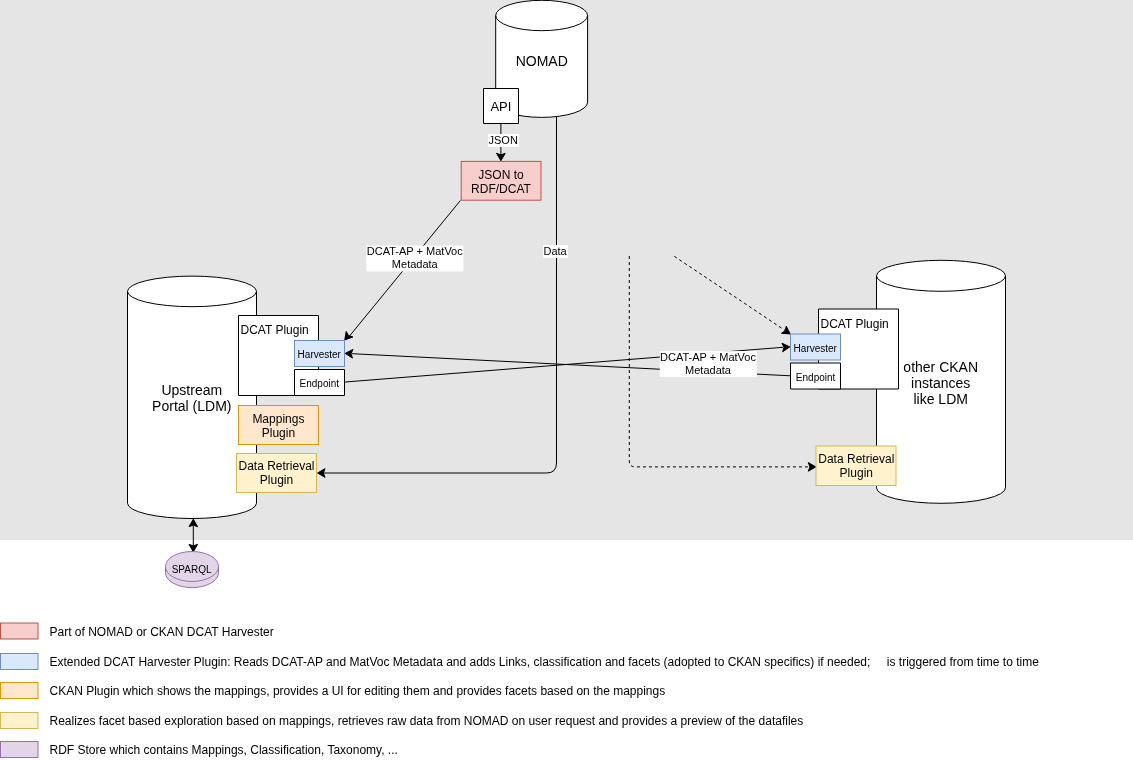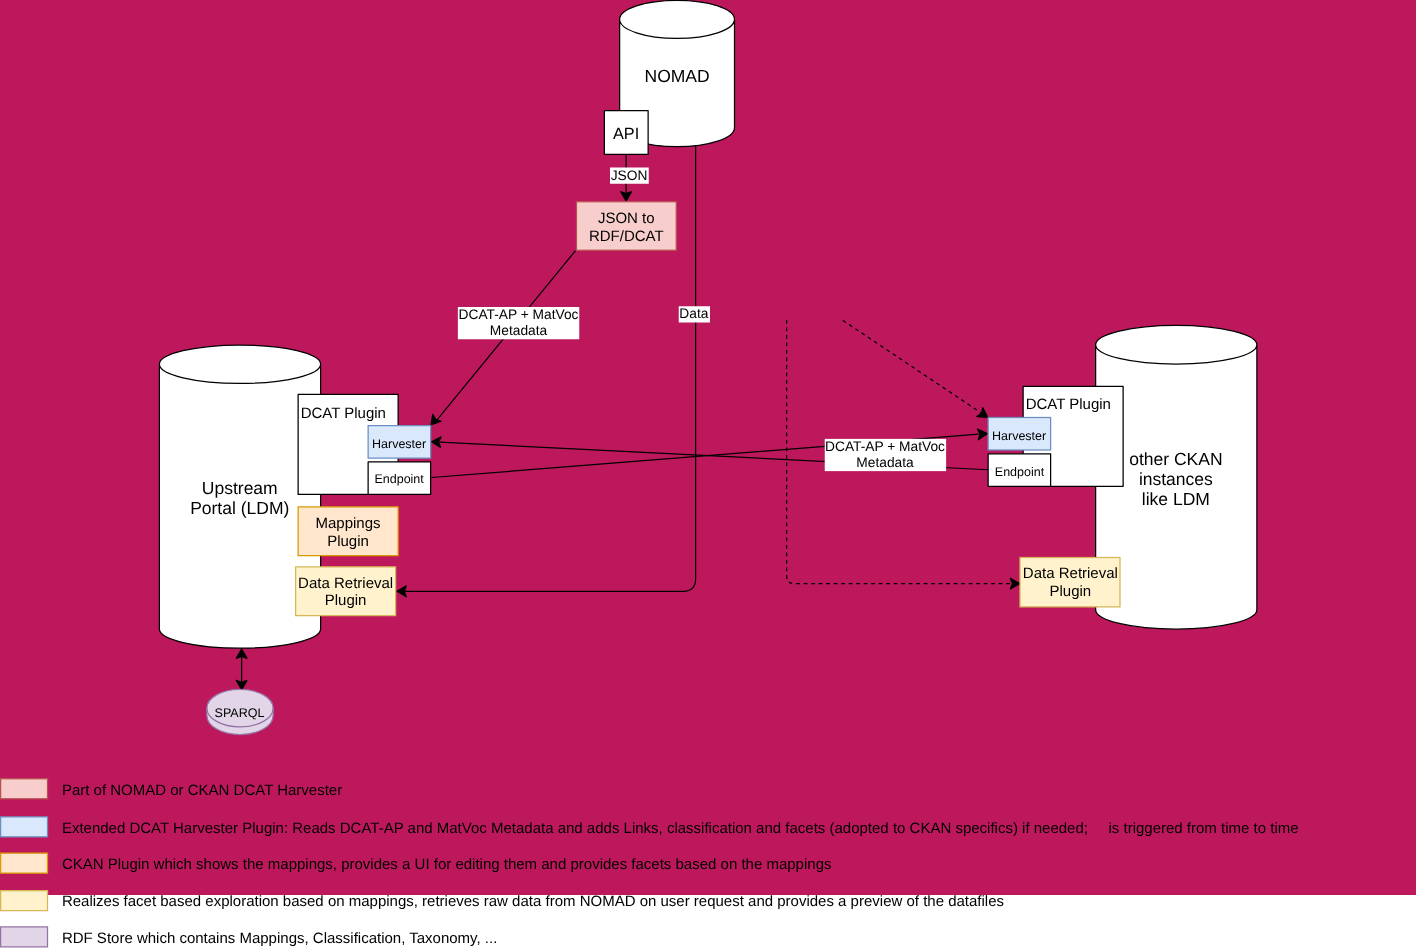--- a/index.html
+++ b/index.html
@@ -1,19 +1,19 @@
 <!DOCTYPE html>
 <html><head>
 <meta charset="utf-8">
 <title>NOMAD CKAN DCAT architecture diagram</title>
 <style>
   html,body{margin:0;padding:0;background:#ffffff;}
   body{width:1133px;height:760px;overflow:hidden;
        font-family:"Liberation Sans",sans-serif;}
-  #stage{position:relative;width:1133px;height:716px;background:#be185d;}
+  #stage{position:relative;width:1133px;height:540px;background:#e5e5e5;}
   svg#diagram{position:absolute;left:0;top:0;display:block;}
   svg text{font-family:"Liberation Sans",sans-serif;fill:#000000;}
   .shape{fill:#ffffff;stroke:#000000;stroke-width:1;stroke-linejoin:round;}
   .edge{fill:none;stroke:#000000;stroke-width:1;stroke-linecap:butt;}
   .edge-d{fill:none;stroke:#000000;stroke-width:1;stroke-dasharray:3 3;}
   .t14{font-size:14px;}
   .t13{font-size:13px;}
   .t12{font-size:12px;}
   .t11{font-size:11px;}
   .t10{font-size:10px;}

